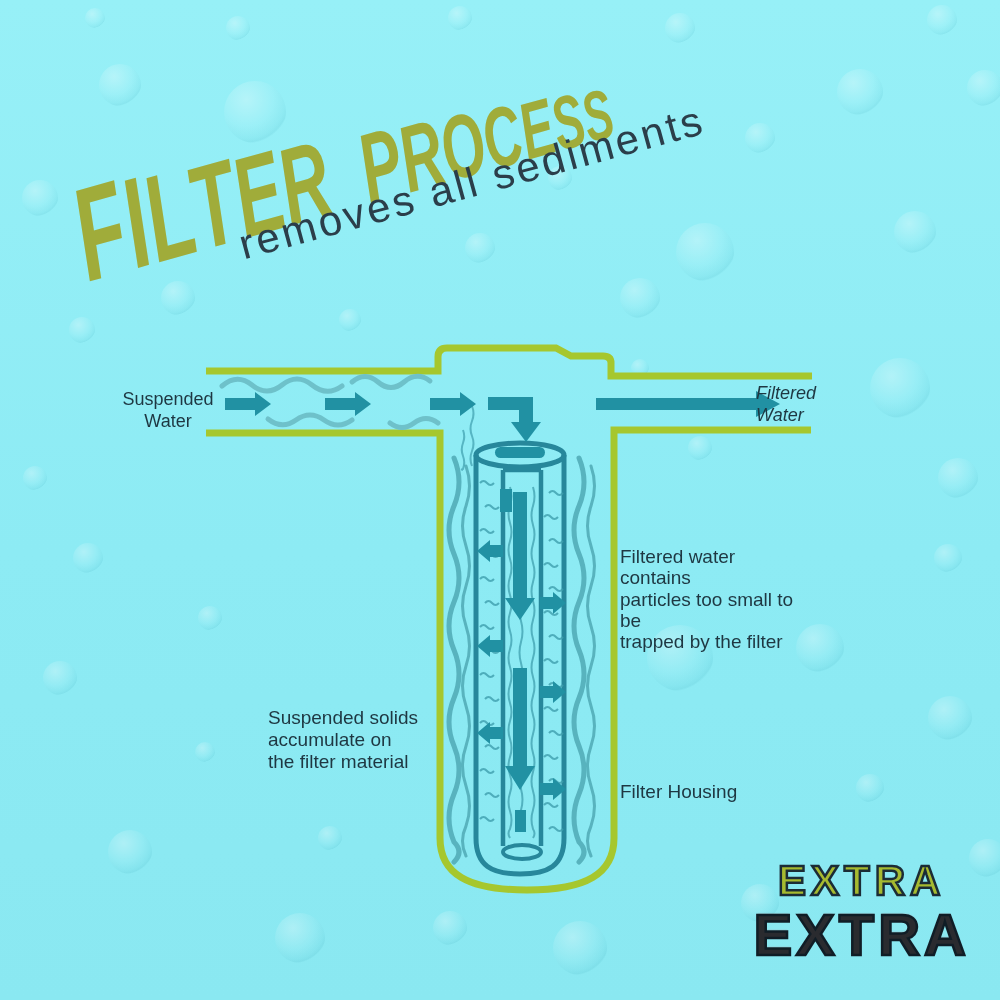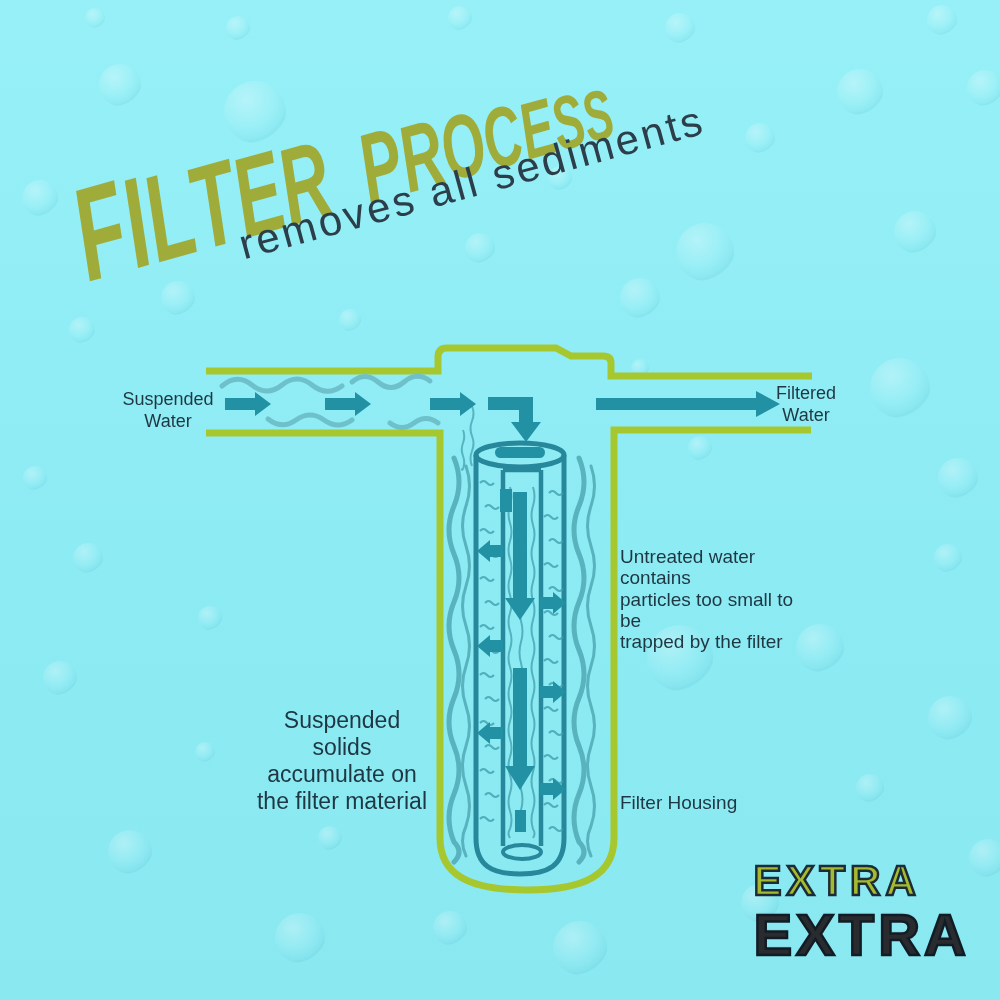--- a/index.html
+++ b/index.html
@@ -14,32 +14,32 @@
        font-family:"Liberation Sans", sans-serif;}
   .droplet{position:absolute;border-radius:50%;pointer-events:none;
     background:radial-gradient(circle at 36% 30%, rgba(255,255,255,.55) 0%,
       rgba(255,255,255,.12) 45%, rgba(40,150,170,.10) 66%,
       rgba(40,150,170,.20) 72%, rgba(255,255,255,0) 75%);
     opacity:.55;}
   #diagram-svg{position:absolute;left:0;top:0;z-index:2;}
   .lbl{position:absolute;z-index:3;color:var(--text-dark);white-space:pre-line;
        line-height:1.12;}
   #untreated-label{left:118px;top:389px;width:100px;text-align:center;font-size:18px;line-height:1.2;}
-  #filtered-label{left:756px;top:383px;width:100px;text-align:center;font-size:18px;line-height:1.2;}
+  #filtered-label{left:756px;top:383px;width:100px;text-align:left;font-size:18px;line-height:1.2;font-style:italic;}
   #note-right{left:620px;top:546px;width:185px;font-size:19px;}
-  #note-left{left:256px;top:707px;width:172px;text-align:center;font-size:23px;line-height:1.17;}
-  #housing-label{left:620px;top:781px;font-size:19px;margin-top:11px;}
+  #note-left{left:268px;top:707px;width:172px;text-align:left;font-size:19px;line-height:1.17;}
+  #housing-label{left:620px;top:781px;font-size:19px;}
   #title-line{position:absolute;left:94px;top:170px;z-index:4;white-space:nowrap;
       line-height:1;transform:rotate(-15.5deg) scaleX(0.62);transform-origin:left bottom;
       color:var(--title-olive);font-weight:bold;font-style:italic;letter-spacing:.015em;}
   #title-line span{vertical-align:baseline;}
   #subtitle-line{position:absolute;left:240px;top:222px;z-index:4;white-space:nowrap;
       font-size:42px;letter-spacing:3px;color:var(--subtitle);
       transform:rotate(-15.3deg);transform-origin:left center;}
-  #logo{position:absolute;right:30px;bottom:36px;z-index:4;text-align:left;line-height:1;}
+  #logo{position:absolute;right:30px;bottom:36px;z-index:4;text-align:center;line-height:1;}
   #logo-extra{font-size:42px;font-weight:bold;letter-spacing:5px;color:var(--logo-green);
       -webkit-text-stroke:2.5px var(--logo-outline);margin-bottom:4px;}
   #logo-care{font-size:58px;font-weight:bold;letter-spacing:4px;
       color:var(--logo-dark);-webkit-text-stroke:2.5px #101d26;
       text-shadow:0 -2px 1px rgba(160,170,180,.35);}
 </style>
 </head>
 <body>
 
 <div id="droplet-layer">
@@ -186,21 +186,21 @@
   </g>
 </svg>
 
 <div id="title-line"><span style="font-size: 132px;">F</span><span style="font-size: 127.2px;">I</span><span style="font-size: 122.5px;">L</span><span style="font-size: 117.7px;">T</span><span style="font-size: 112.9px;">E</span><span style="font-size: 108.2px;">R</span><span style="font-size: 103.4px; padding: 0px 0.12em;"> </span><span style="font-size: 98.6px;">P</span><span style="font-size: 93.8px;">R</span><span style="font-size: 89.1px;">O</span><span style="font-size: 84.3px;">C</span><span style="font-size: 79.5px;">E</span><span style="font-size: 74.8px;">S</span><span style="font-size: 70px;">S</span></div>
 <div id="subtitle-line">removes all sediments</div>
 
 <div class="lbl" id="untreated-label">Suspended
 Water</div>
 <div class="lbl" id="filtered-label">Filtered
 Water</div>
-<div class="lbl" id="note-right">Untreated water contains
+<div class="lbl" id="note-right">Filtered water contains
 particles too small to be
 trapped by the filter</div>
 <div class="lbl" id="note-left">Suspended solids
 accumulate on
 the filter material</div>
 <div class="lbl" id="housing-label">Filter Housing</div>
 
 <div id="logo">
   <div id="logo-extra">EXTRA</div>
   <div id="logo-care">EXTRA</div>

